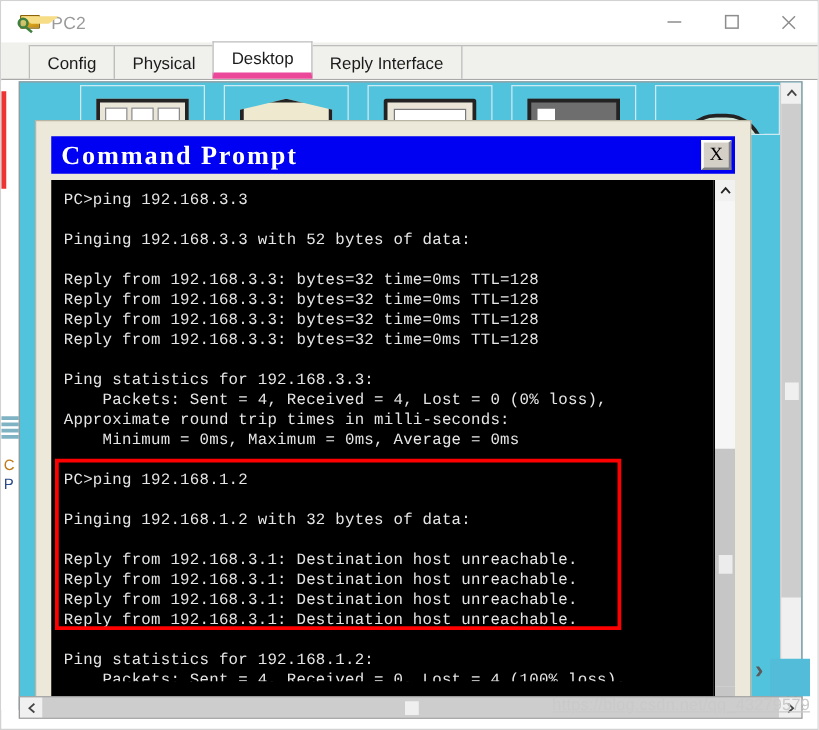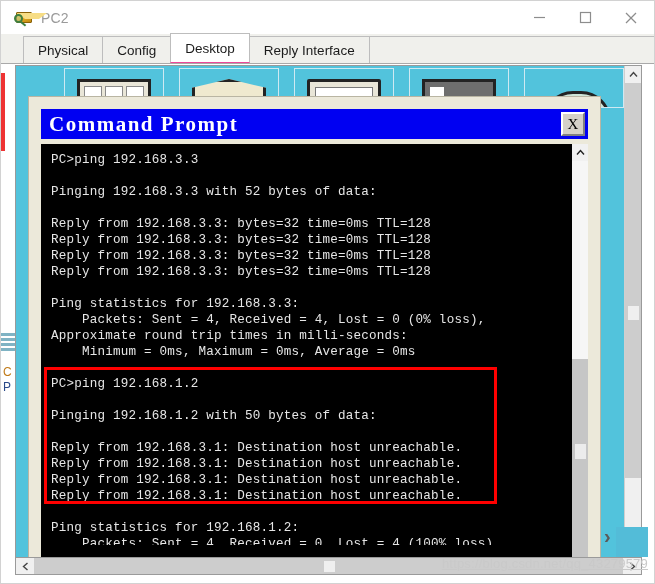--- a/index.html
+++ b/index.html
@@ -94,21 +94,21 @@
     background: #f0f0ec;
     border-left: 1px solid #bdbdbd;
     border-right: 1px solid #bdbdbd;
     border-top: 1px solid #bdbdbd;
     margin-right: -1px;
     font-family: "Liberation Sans", sans-serif;
   }
   .tab.active {
     background: #ffffff;
     height: 30px;
-    border-bottom: 1px solid #ec4899;
+    border-bottom: 5px solid #ec4899;
     position: relative; z-index: 3;
     font-weight: 400;
   }
   .tabstrip-fill {
     flex: 1; height: 27px;
     background: #f0f0ec;
     border-top: 1px solid #bdbdbd;
     border-left: 1px solid #bdbdbd;
   }
 
@@ -350,22 +350,22 @@
         <div class="win-btn">
           <svg width="14" height="14" viewBox="0 0 14 14">
               <line x1="2" y1="2" x2="12" y2="12" stroke="#8d8d8d" stroke-width="1.2"></line>
               <line x1="12" y1="2" x2="2" y2="12" stroke="#8d8d8d" stroke-width="1.2"></line>
             </svg>
         </div>
       </div>
     </div>
 
     <div class="tabstrip">
+      <div class="tab">Config</div>
       <div class="tab">Physical</div>
-      <div class="tab">Config</div>
       <div class="tab active">Desktop</div>
       <div class="tab">Reply Interface</div>
       <div class="tabstrip-fill"></div>
     </div>
 
     <div class="edge-strip">
       <div class="edge-red"></div>
       <div class="edge-bars">
           <i></i>
           <i></i>
@@ -420,21 +420,21 @@
               <div class="term-line">Reply from 192.168.3.3: bytes=32 time=0ms TTL=128</div>
               <div class="term-line">Reply from 192.168.3.3: bytes=32 time=0ms TTL=128</div>
               <div class="term-line blank">&nbsp;</div>
               <div class="term-line">Ping statistics for 192.168.3.3:</div>
               <div class="term-line">    Packets: Sent = 4, Received = 4, Lost = 0 (0% loss),</div>
               <div class="term-line">Approximate round trip times in milli-seconds:</div>
               <div class="term-line">    Minimum = 0ms, Maximum = 0ms, Average = 0ms</div>
               <div class="term-line blank">&nbsp;</div>
               <div class="term-line">PC&gt;ping 192.168.1.2</div>
               <div class="term-line blank">&nbsp;</div>
-              <div class="term-line">Pinging 192.168.1.2 with 50 bytes of data:</div>
+              <div class="term-line">Pinging 192.168.1.2 with 32 bytes of data:</div>
               <div class="term-line blank">&nbsp;</div>
               <div class="term-line">Reply from 192.168.3.1: Destination host unreachable.</div>
               <div class="term-line">Reply from 192.168.3.1: Destination host unreachable.</div>
               <div class="term-line">Reply from 192.168.3.1: Destination host unreachable.</div>
               <div class="term-line">Reply from 192.168.3.1: Destination host unreachable.</div>
               <div class="term-line blank">&nbsp;</div>
               <div class="term-line">Ping statistics for 192.168.1.2:</div>
               <div class="term-line clipped">    Packets: Sent = 4, Received = 0, Lost = 4 (100% loss),</div>
             </div>
 

